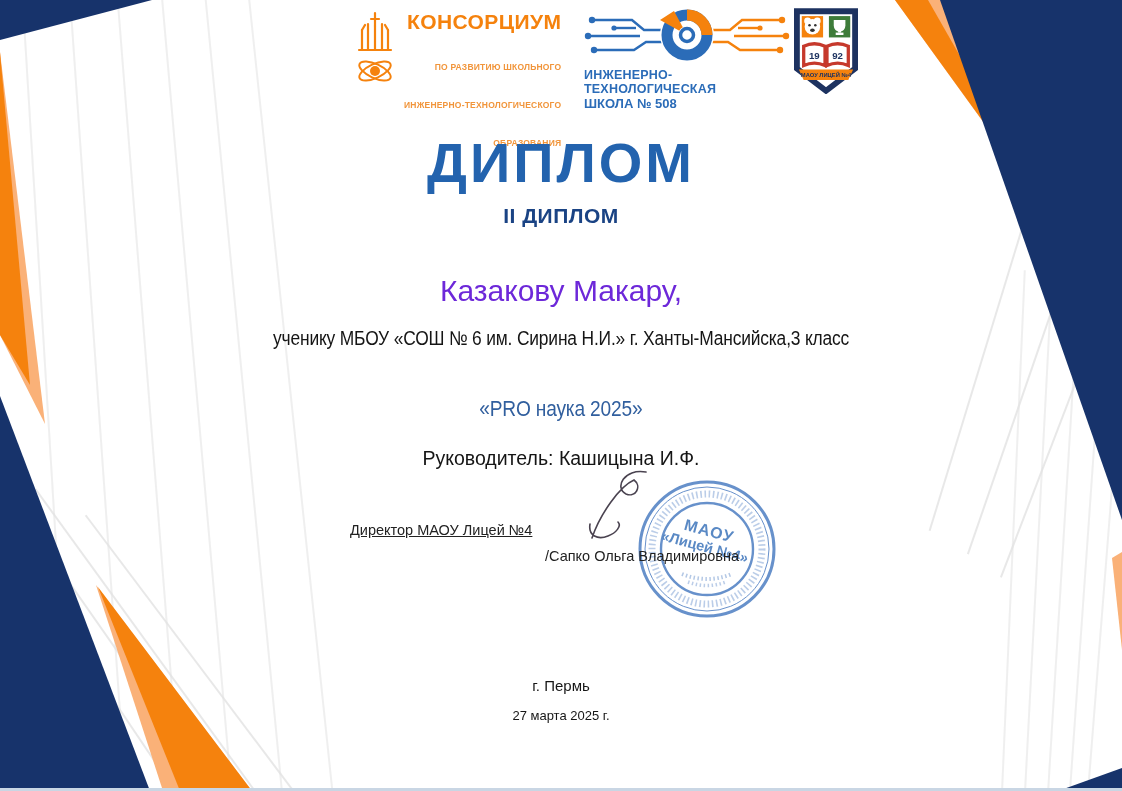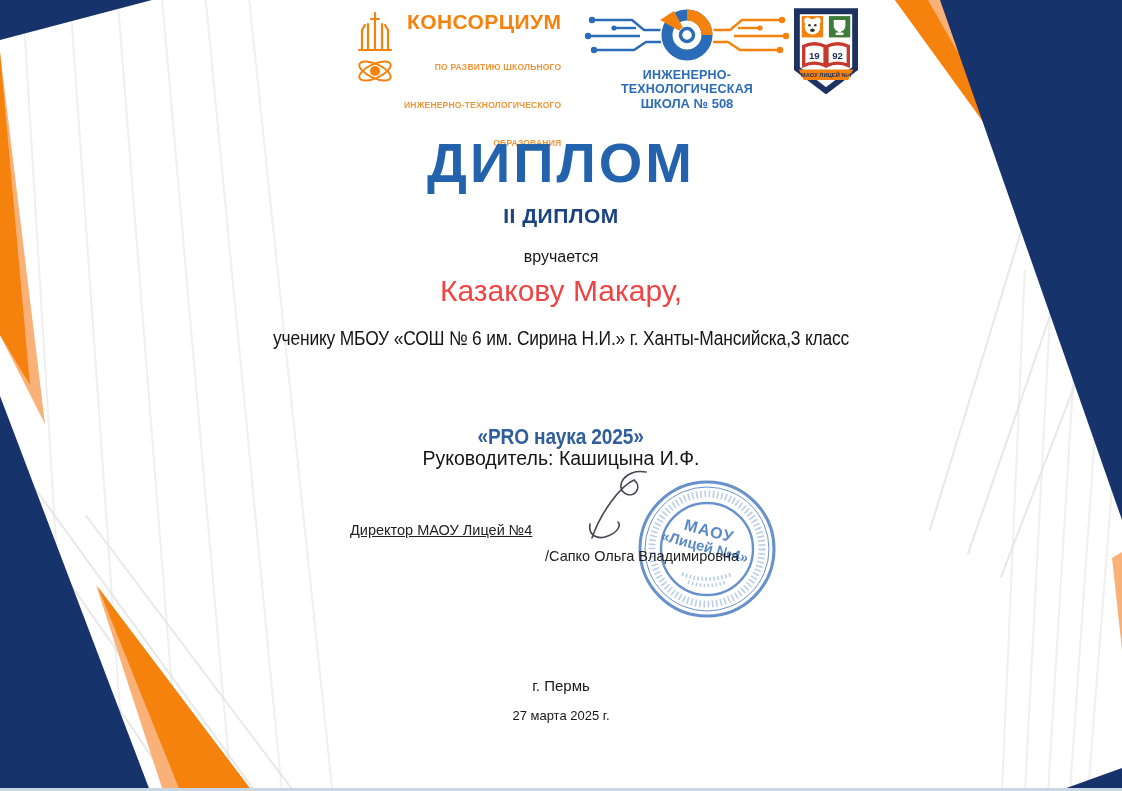--- a/index.html
+++ b/index.html
@@ -8,36 +8,36 @@
   .row{position:absolute;left:0;right:0;text-align:center;margin-top:26px;}
   .cond{display:inline-block;transform:scaleX(.87);transform-origin:50% 50%;letter-spacing:-.2px;}
   .fanline{position:absolute;width:2px;background:#e9e9e9;opacity:.75;}
   .fansteep{position:absolute;width:2px;background:#e2e2e2;opacity:.8;}
 
   .deco-svg{position:absolute;left:0;top:0;width:1122px;height:791px;pointer-events:none;}
 
   .title{top:104px;font-size:56px;font-weight:bold;color:#2363AE;letter-spacing:3px;}
   .degree{top:178px;font-size:21px;font-weight:bold;color:#1A4384;letter-spacing:.5px;}
   .awarded{top:222px;font-size:16px;color:#161616;}
-  .recipient{top:248px;font-size:30px;color:#ef4444;}
+  .recipient{top:248px;font-size:30px;color:#6d28d9;}
   .details{top:301px;font-size:20px;color:#151515;}
   .participation{top:339px;font-size:21px;color:#315F9E;}
-  .contest{top:398px;font-size:22px;font-weight:bold;color:#315F9E;}
+  .contest{top:370px;font-size:22px;font-weight:normal;color:#315F9E;}
   .supervisor{top:421px;font-size:19.5px;color:#151515;}
   .city{top:651px;font-size:15px;color:#161616;}
   .date{top:682px;font-size:13px;color:#161616;}
 
   .director-label{left:350px;top:522px;font-size:14.5px;color:#222;text-decoration:underline;}
   .director-name{left:545px;top:548px;font-size:14.5px;color:#222;z-index:6;}
 
   .logo-consortium{left:352px;top:10px;display:flex;align-items:flex-start;gap:6px;text-align:right;}
   .lc-title{font-size:21px;font-weight:bold;color:#F5820D;letter-spacing:.4px;line-height:24px;}
   .lc-sub{font-size:8.5px;font-weight:bold;color:#F1953B;line-height:10px;letter-spacing:.2px;margin-top:28px;}
 
-  .logo-777{left:584px;top:6px;width:206px;text-align:center;}
+  .logo-777{left:584px;top:6px;width:206px;text-align:left;}
   .l777-line1{font-size:12.5px;font-weight:bold;color:#2B6CB8;letter-spacing:.2px;line-height:14px;}
   .l777-line2{font-size:13px;font-weight:bold;color:#2B6CB8;line-height:15px;}
 
   .crest{left:794px;top:8px;}
 
   .stamp{left:636px;top:478px;width:142px;height:142px;z-index:4;opacity:.92;}
   .stamp-center{position:absolute;left:0;top:44px;width:142px;text-align:center;transform:rotate(15deg);color:#4C7FC0;font-weight:bold;line-height:17px;}
   .stamp-l1{font-size:16px;letter-spacing:1px;}
   .stamp-l2{font-size:14.5px;}
   .sig{left:584px;top:466px;z-index:5;}
@@ -181,21 +181,20 @@
       </g>
       <g>
         <path d="M5,63 H61 L56,74 H10 Z" fill="#F5820D"></path>
         <text x="33" y="71" text-anchor="middle" font-size="6" font-weight="bold" fill="#1D3260">МАОУ ЛИЦЕЙ №4</text>
       </g>
     </svg>
   </div>
 
   <div class="row title">ДИПЛОМ</div>
   <div class="row degree">II ДИПЛОМ</div>
-  <div class="row awarded">вручается</div>
   <div class="row recipient">Казакову Макару,</div>
   <div class="row details"><span class="cond">ученику МБОУ «СОШ № 6 им. Сирина Н.И.» г. Ханты-Мансийска,3 класс</span></div>
   <div class="row contest"><span class="cond">«PRO наука 2025»</span></div>
   <div class="row supervisor">Руководитель: Кашицына И.Ф.</div>
 
   <div class="abs director-label">Директор МАОУ Лицей №4</div>
 
   <div class="abs sig">
     <svg width="86" height="96" viewBox="0 0 86 96">
       <path d="M62,6 C40,2 30,22 42,28 C52,32 58,20 50,14 C36,20 16,48 8,72 M6,58 C4,70 14,74 24,70 C32,67 38,60 34,56" fill="none" stroke="#4A4350" stroke-width="1.6" stroke-linecap="round"></path>

